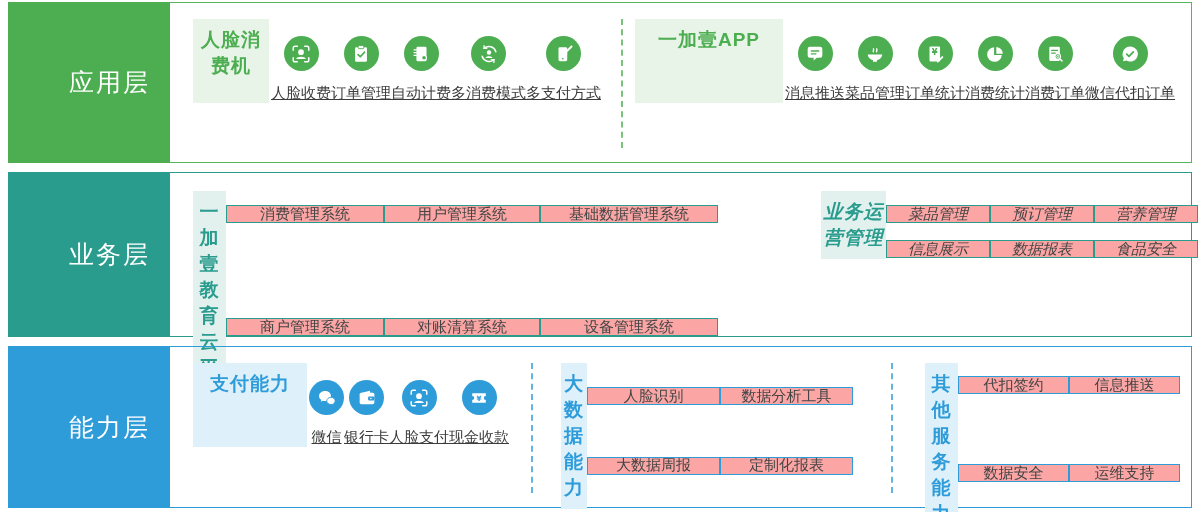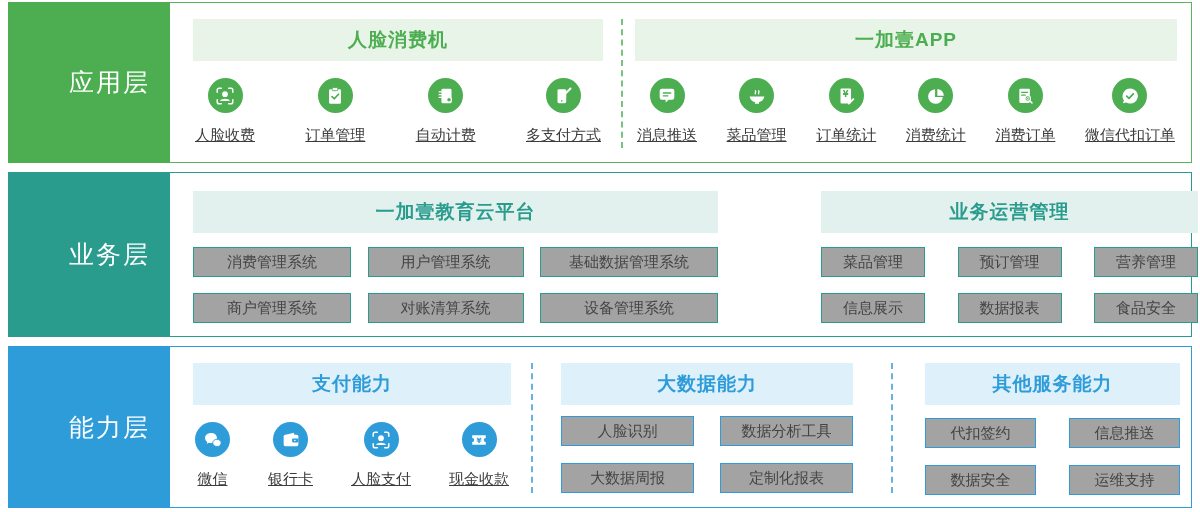--- a/index.html
+++ b/index.html
@@ -11,48 +11,48 @@
   .band-app { --c:#4cae50; --bc:#5ab45e; --hbg:#e8f4e8; height:161px; }
   .band-biz { --c:#2a9c8e; --bc:#2a9c8e; --hbg:#e2f1ee; height:165px; }
   .band-cap { --c:#2f9cda; --bc:#2f9cda; --hbg:#def0fa; height:162px; }
 
   .side { width:162px; margin:-1px; flex:none; background:var(--c); color:#fff;
           display:flex; align-items:center; justify-content:center;
           font-size:25px; letter-spacing:2px;padding-left:41px; }
   .content { flex:1; display:flex; padding:16px 14px 10px 24px; align-items:flex-start; }
   .band-biz .content { padding-top:18px; }
 
-  .group { display:flex; flex-direction:column; }
+  .group { display:flex; }
   .group-header { background:var(--hbg); color:var(--c); font-size:19px; font-weight:bold;
                   text-align:center; padding:8px 0; width:100%; letter-spacing:1px; }
 
   .vdivider { border-left:2px dashed var(--c); opacity:.75; align-self:stretch; margin-bottom:4px; }
   .band-app .vdivider { margin-left:18px; margin-right:12px; }
   .div-a { margin-left:20px; margin-right:28px; }
   .div-b { margin-left:38px; margin-right:32px; }
 
   .icon-row { display:flex; justify-content:space-between; margin-top:17px; width:100%; padding:0 2px; }
   .icon-item { display:flex; flex-direction:column; align-items:center; gap:13px; }
   .icon-circle { width:35px; height:35px; border-radius:50%; background:var(--c); color:var(--c);
                  display:flex; align-items:center; justify-content:center; }
   .icon-circle svg { width:22px; height:22px; display:block; }
   .icon-label { font-size:15px; color:#3c3c3c; white-space:nowrap;text-decoration:underline; }
 
   .box-grid { display:grid; justify-content:space-between; row-gap:16px; margin-top:14px; width:100%; }
   .grid-cloud { grid-template-columns:158px 156px 178px; }
   .grid-ops   { grid-template-columns:104px 104px 104px; }
-  .grid-big   { grid-template-columns:133px 133px; margin-top:11px; row-gap:17px; }
+  .grid-big   { grid-template-columns:133px 133px; margin-top:24px; row-gap:17px; }
   .grid-other { grid-template-columns:111px 111px; margin-top:13px; row-gap:17px; }
-  .box { border:1px solid var(--c); background:#a3a3a3; height:30px; display:flex;
+  .box { border:1px solid var(--c); background:#fca5a5; height:18px; display:flex;
          align-items:center; justify-content:center; font-size:15px; color:#444; white-space:nowrap; }
 
   .g-face  { width:410px; }
   .g-app   { flex:1; }
   .g-cloud { width:525px; }
-  .g-ops   { width:377px; margin-left:103px; }
+  .g-ops   { width:377px; margin-left:103px;font-style:italic; }
   .g-pay   { width:318px; }
   .g-big   { width:292px; }
   .g-other { width:255px;justify-content:space-between; }
 </style>
 </head>
 <body>
 
 <div class="canvas">
 
   <section class="band band-app">
@@ -93,20 +93,35 @@
             <div class="icon-circle">
                 <svg viewBox="0 0 24 24">
                   <rect x="7" y="4" width="11" height="16" rx="1.5" fill="#fff"></rect>
                   <g stroke="#fff" stroke-width="1.4" stroke-linecap="round">
                     <path d="M4.5 7.5h2.5M4.5 10.5h2.5M4.5 13.5h2.5"></path>
                   </g>
                   <circle cx="15.3" cy="16" r="2.6" fill="currentColor" stroke="#fff" stroke-width="1.3"></circle>
                 </svg>
               </div>
             <div class="icon-label">自动计费</div>
+          </div>
+          <div class="icon-item">
+            <div class="icon-circle">
+                <svg viewBox="0 0 24 24">
+                  <g stroke="#fff" stroke-width="1.6" fill="none" stroke-linecap="round">
+                    <path d="M19.5 9.5A8 8 0 0 0 6.6 5.8"></path>
+                    <path d="M4.5 14.5a8 8 0 0 0 12.9 3.7"></path>
+                    <path d="M6.6 2.8v3h3" stroke-width="1.4"></path>
+                    <path d="M17.4 21.2v-3h-3" stroke-width="1.4"></path>
+                  </g>
+                  <circle cx="12" cy="10.4" r="2.4" fill="#fff"></circle>
+                  <path d="M8.1 16.4c.8-2.6 7-2.6 7.8 0z" fill="#fff"></path>
+                </svg>
+              </div>
+            <div class="icon-label">多消费模式</div>
           </div>
           <div class="icon-item">
             <div class="icon-circle">
                 <svg viewBox="0 0 24 24">
                   <rect x="6" y="4.5" width="9.5" height="15.5" rx="1.6" fill="#fff"></rect>
                   <circle cx="10.7" cy="17.3" r=".9" fill="currentColor"></circle>
                   <path d="M13.8 10.2l6.4-6.4M12.6 12.6l2-.6" stroke="#fff" stroke-width="2.2" stroke-linecap="round"></path>
                 </svg>
               </div>
             <div class="icon-label">多支付方式</div>

